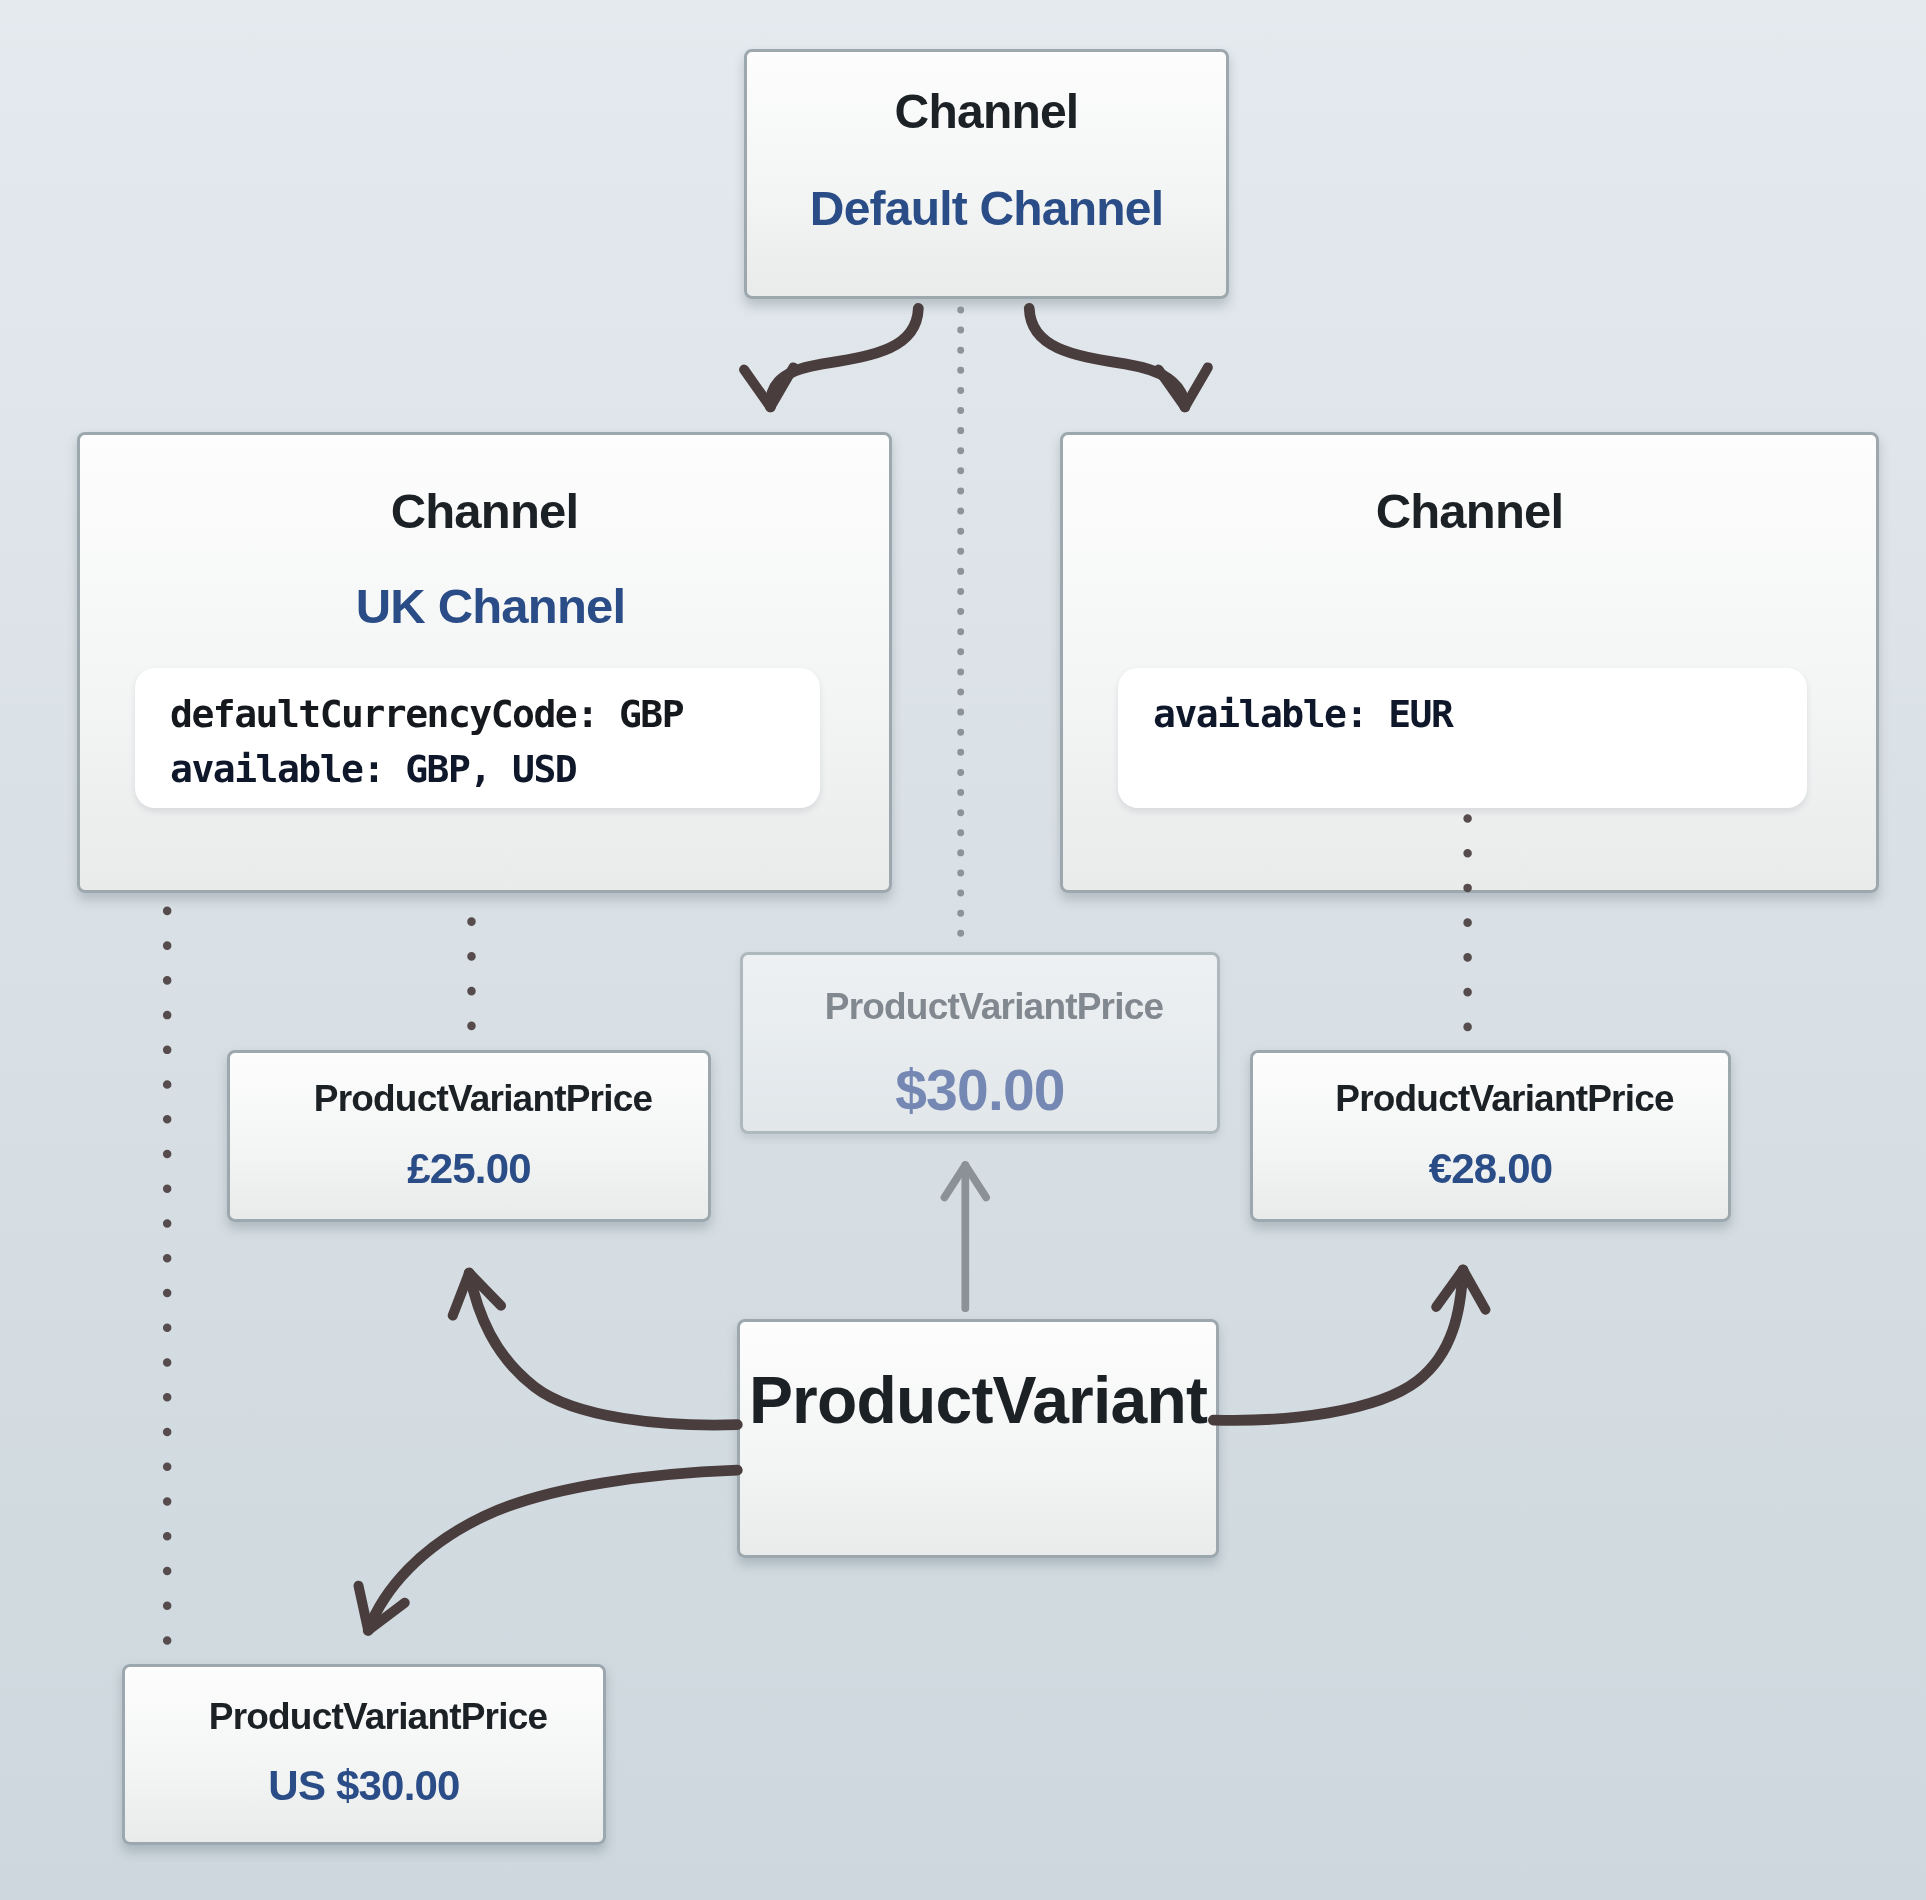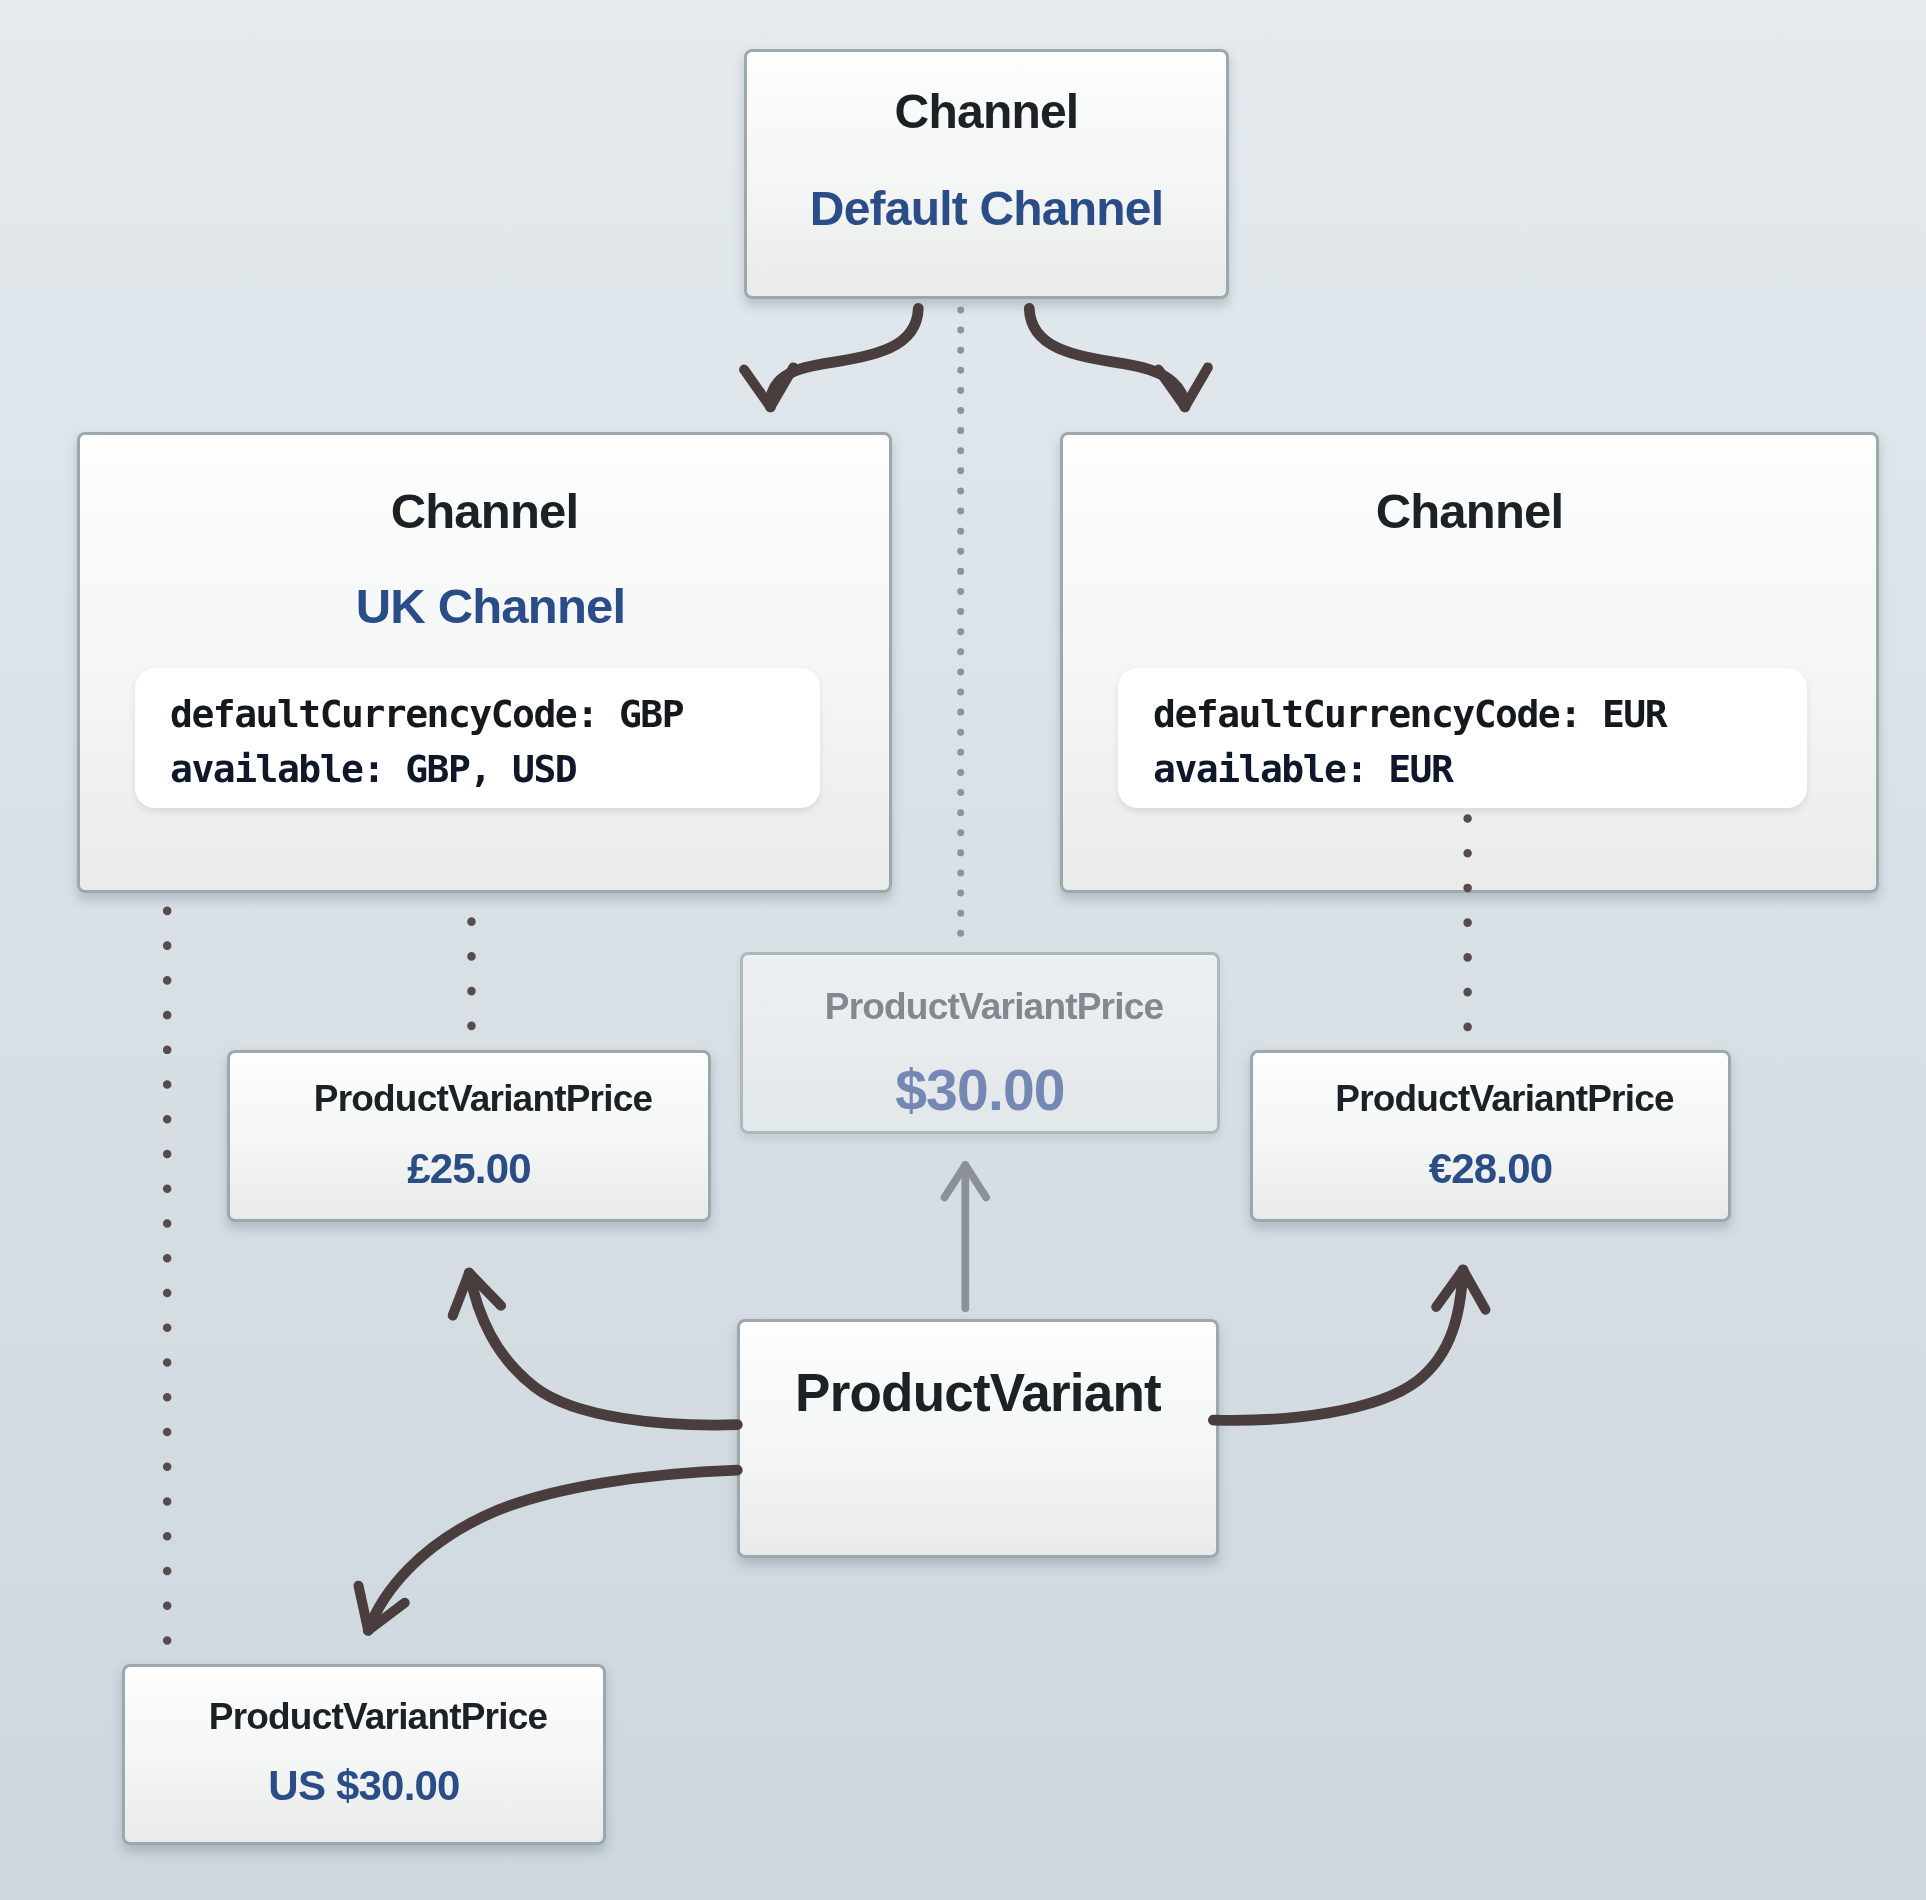--- a/index.html
+++ b/index.html
@@ -67,21 +67,21 @@
     left: 740px; top: 952px; width: 474px; height: 176px;
     background: linear-gradient(180deg, rgba(250,251,252,0.62), rgba(233,236,238,0.62));
     border: 3.1px solid #aeb9be;
     box-shadow: 0 4.6px 7.7px rgba(100,112,122,0.16);
   }
   .n-pvp-ghost .pvp-title { top: 31px; font-size: 37px; font-weight: bold; color: #82888f; letter-spacing: -0.8px; }
   .n-pvp-ghost .pvp-value { top: 102px; font-size: 57px; font-weight: bold; color: #7588b3; letter-spacing: -0.8px; }
 
   
   .n-pv { left: 737px; top: 1319px; width: 476px; height: 233px; }
-  .n-pv .type-label { top: 40px; font-size: 53px; }
+  .n-pv .type-label { top: 40px; font-size: 66px; }
   .n-pv .title-blue { top: 143px; font-size: 51px; }
 </style>
 </head>
 <body>
 
 <div id="stage">
 
   <svg class="edges" width="1926" height="1901" viewBox="0 0 2500 2467">
     <defs>
       <marker id="mDark" markerUnits="userSpaceOnUse" markerWidth="160" markerHeight="160" viewBox="-80 -80 160 160" refX="0" refY="0" orient="auto">
@@ -117,21 +117,20 @@
     <div class="line title-blue">UK Channel</div>
     <div class="code">
       <div class="code-line code-dark">defaultCurrencyCode: GBP</div>
       <div class="code-line code-gray">available: GBP, USD</div>
     </div>
   </div>
 
   <div class="node n-de">
     <div class="line type-label">Channel</div>
     <div class="code">
-      <div class="code-line code-dark">defaultCurrencyCode: EUR</div>
       <div class="code-line code-gray">available: EUR</div>
     </div>
   </div>
 
   <div class="node n-pvp-ghost price-node">
     <div class="line pvp-title">ProductVariantPrice</div>
     <div class="line pvp-value">$30.00</div>
   </div>
 
   <div class="node n-pvp-uk price-node">

